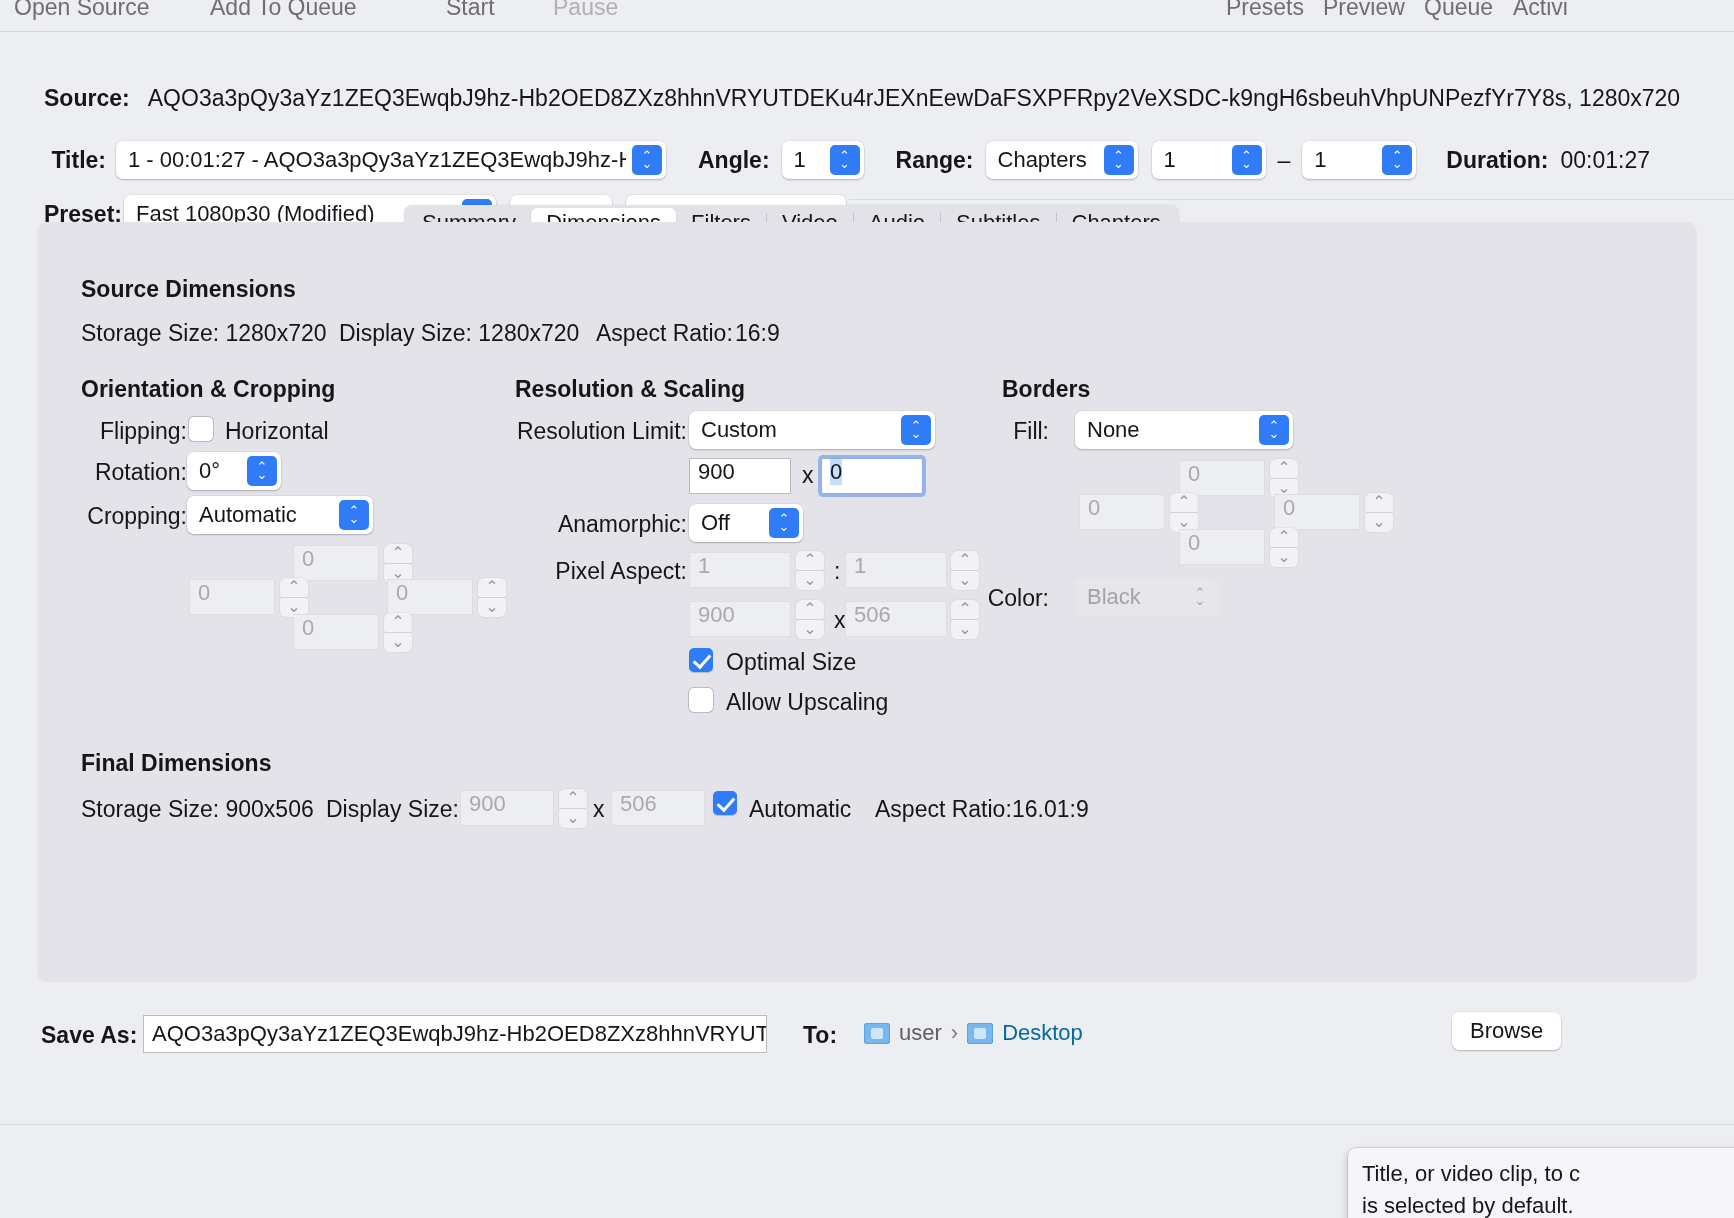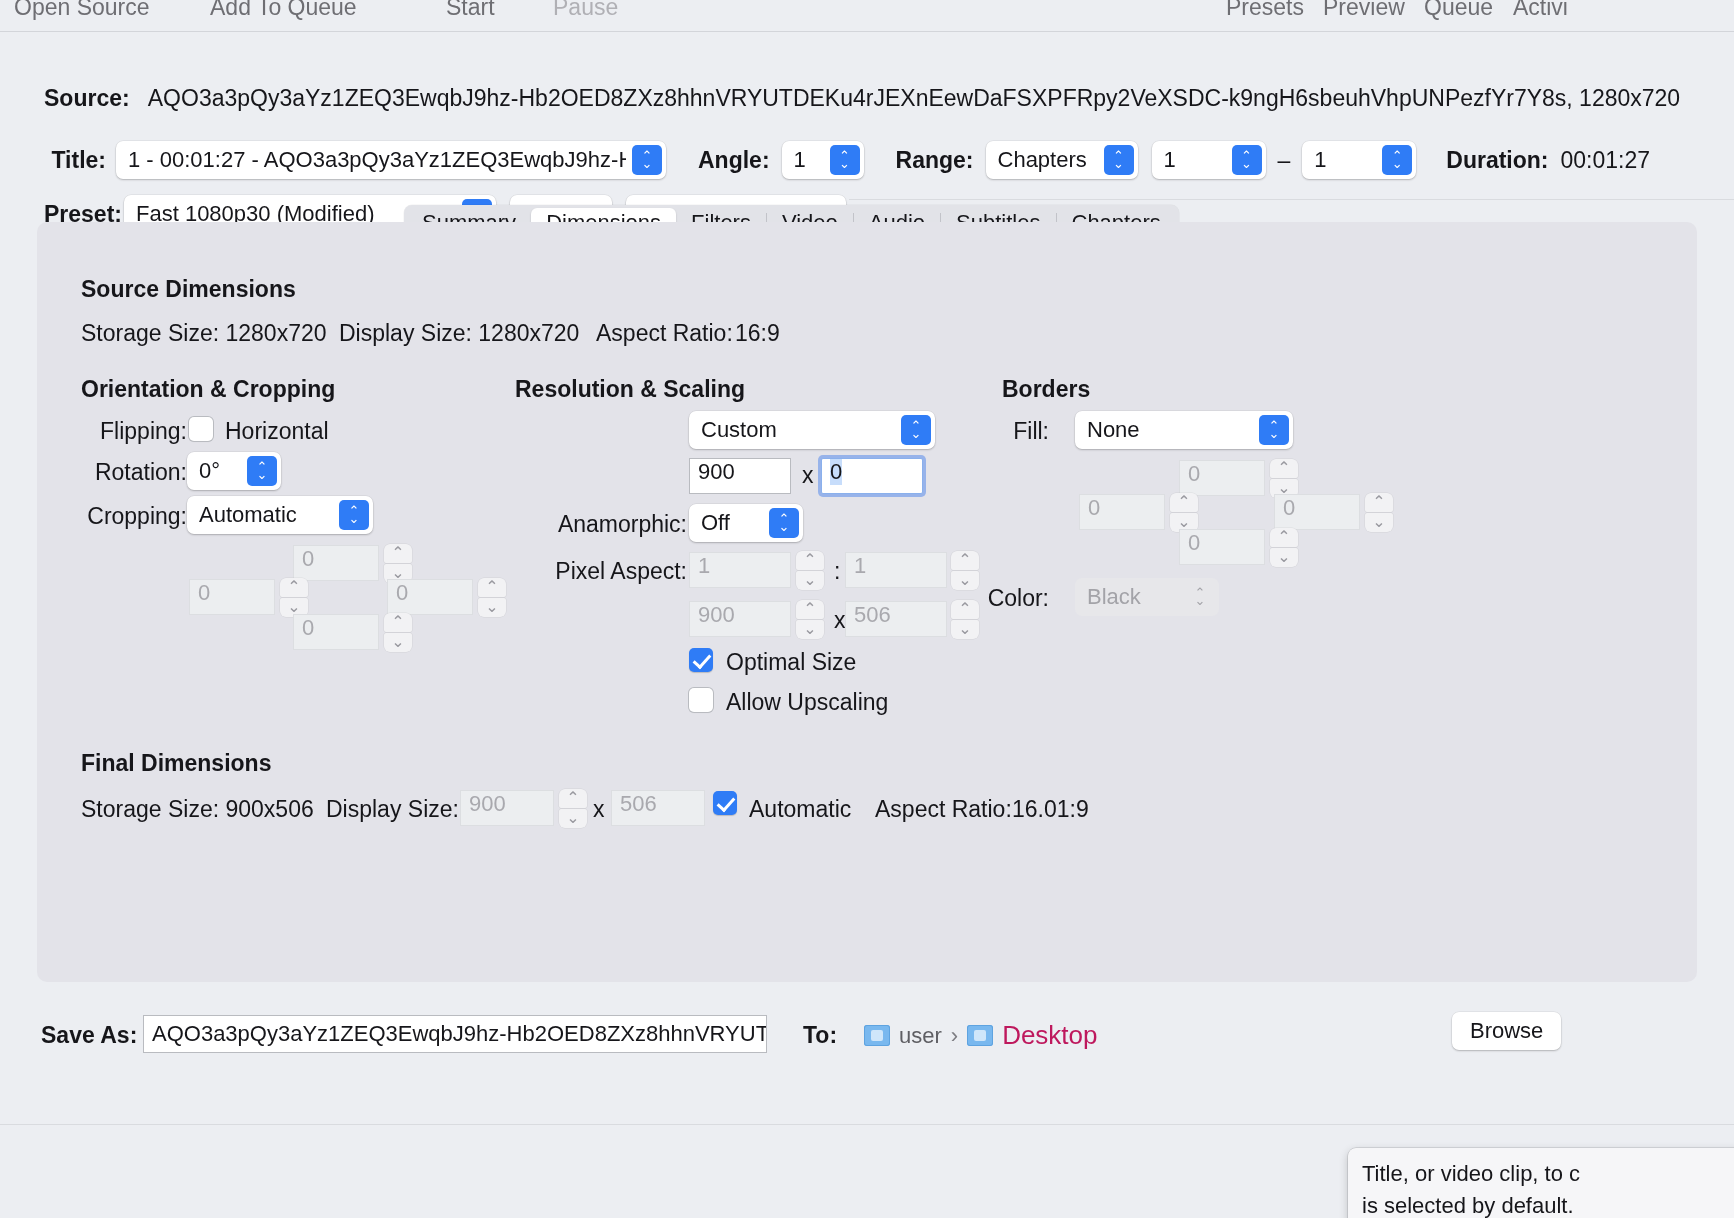--- a/index.html
+++ b/index.html
@@ -333,20 +333,21 @@
   <div class="tfield dis" style="left:256px; top:392px; width:86px">
       <span>0</span>
     </div>
   <div class="stepper" style="left:346px; top:390px">
     <div class="sbtn top">⌃</div>
     <div class="sbtn bot">⌄</div>
   </div>
 
   <div class="sec-title" style="left:478px; top:154px">Resolution &amp; Scaling</div>
 
+  <div class="fld-label" style="left:330px; width:320px; top:196px">Resolution Limit:</div>
   <div class="popup" style="position:absolute; left:652px; top:189px; width:246px">
     <span>Custom</span>
     <span class="arrowbox">
         <i>⌃</i>
         <i>⌄</i>
       </span>
   </div>
 
   <div class="tfield" style="left:652px; top:236px; width:102px">
       <span>900</span>
@@ -483,21 +484,21 @@
 <div class="saveas-field">
   <span>AQO3a3pQy3aYz1ZEQ3EwqbJ9hz-Hb2OED8ZXz8hhnVRYUTDEK</span>
 </div>
 
 <div class="lbl-bold" style="position:absolute; left:803px; top:1022px">To:</div>
 <div style="position:absolute; left:864px; top:1020px; display:flex; align-items:center; gap:9px">
   <span class="folder-ico"></span>
   <span style="font-size:22px;color:#5e5e63">user</span>
   <span style="font-size:22px;color:#7d7d82">›</span>
   <span class="folder-ico"></span>
-  <span style="font-size:26px;color:#be185d">Desktop</span>
+  <span style="font-size:22px;color:#0369a1">Desktop</span>
 </div>
 
 <div class="browse-btn">Browse</div>
 
 <div id="tooltip">
   <div>Title, or video clip, to c</div>
   <div>is selected by default.</div>
 </div>
 
 </body></html>

